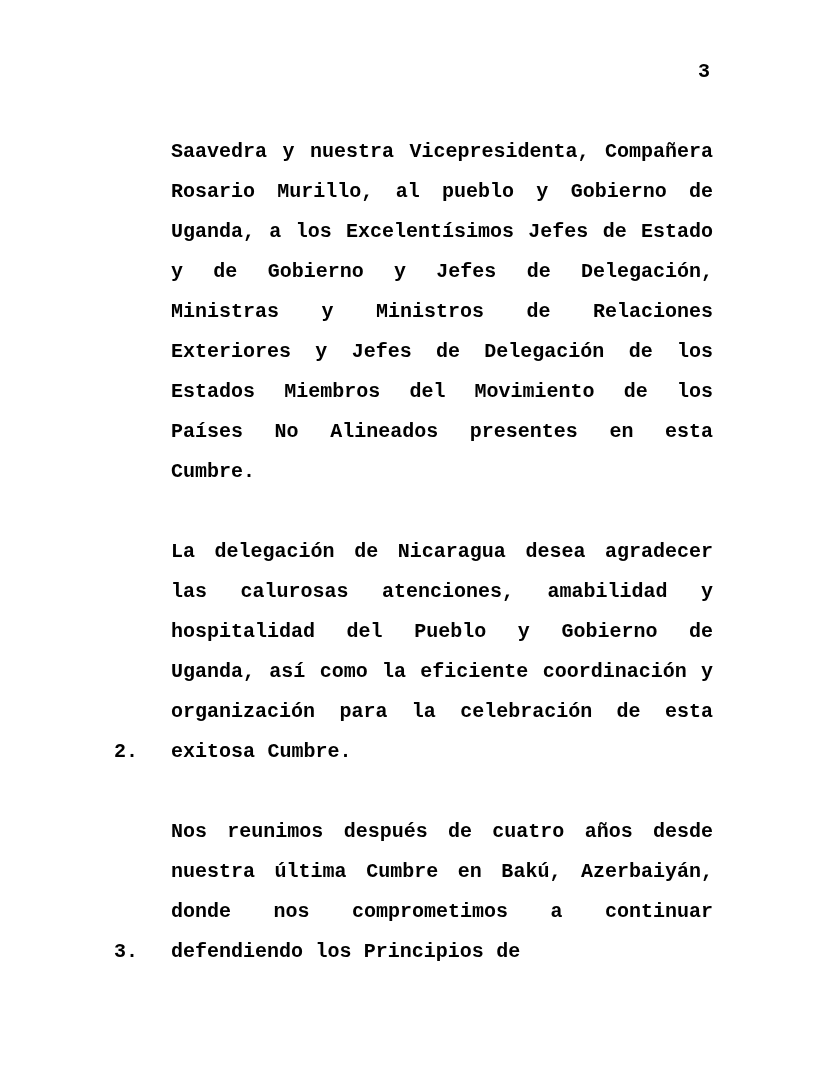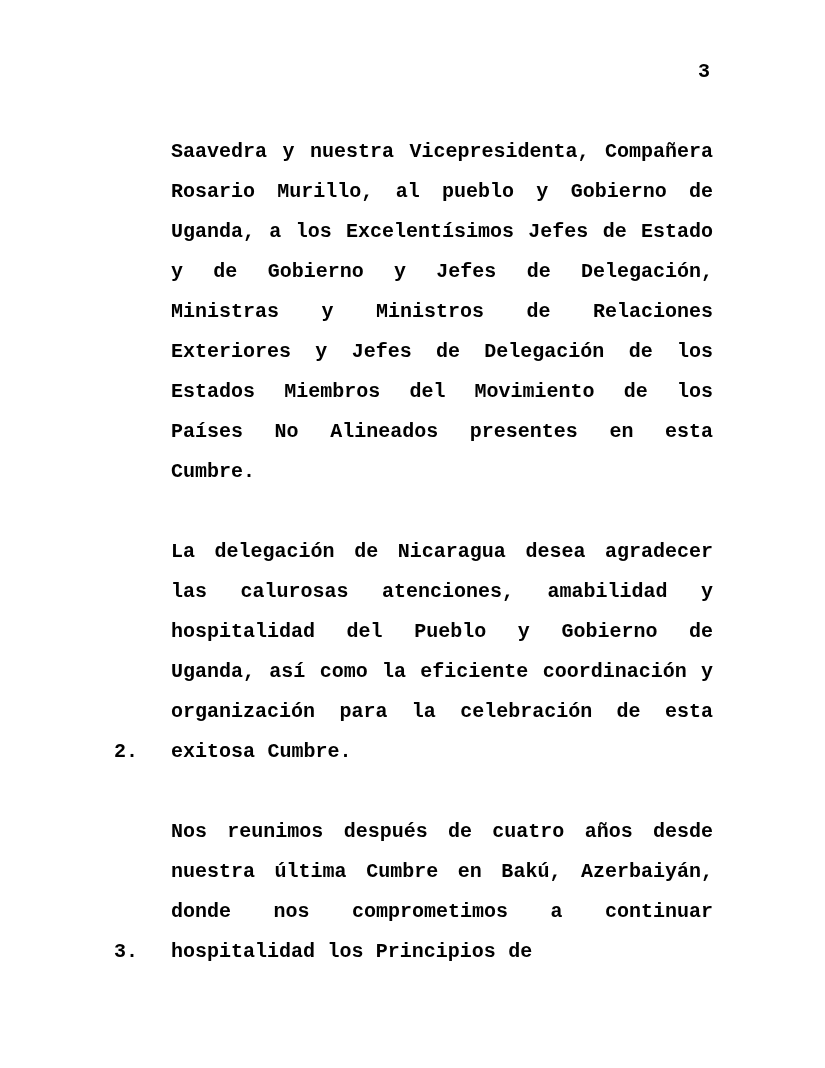--- a/index.html
+++ b/index.html
@@ -69,18 +69,18 @@
       <div class="ptext">Saavedra y nuestra Vicepresidenta, Compañera Rosario Murillo, al pueblo y Gobierno de Uganda, a los Excelentísimos Jefes de Estado y de Gobierno y Jefes de Delegación, Ministras y Ministros de Relaciones Exteriores y Jefes de Delegación de los Estados Miembros del Movimiento de los Países No Alineados presentes en esta Cumbre.</div>
     </div>
 
     <div class="paragraph">
       <div class="marker">2.</div>
       <div class="ptext">La delegación de Nicaragua desea agradecer las calurosas atenciones, amabilidad y hospitalidad del Pueblo y Gobierno de Uganda, así como la eficiente coordinación y organización para la celebración de esta exitosa Cumbre.</div>
     </div>
 
     <div class="paragraph">
       <div class="marker">3.</div>
-      <div class="ptext">Nos reunimos después de cuatro años desde nuestra última Cumbre en Bakú, Azerbaiyán, donde nos comprometimos a continuar hospitalidad los Principios de</div>
+      <div class="ptext">Nos reunimos después de cuatro años desde nuestra última Cumbre en Bakú, Azerbaiyán, donde nos comprometimos a continuar defendiendo los Principios de</div>
     </div>
 
   </div>
 
 </div>
 
 </body></html>

